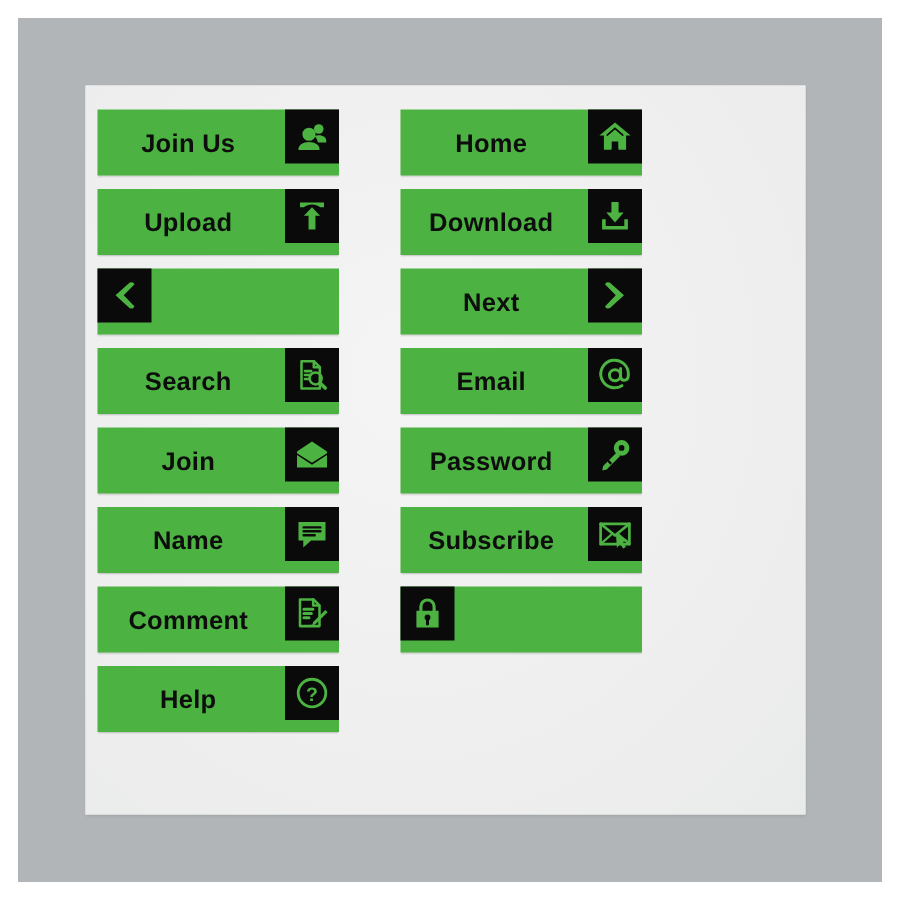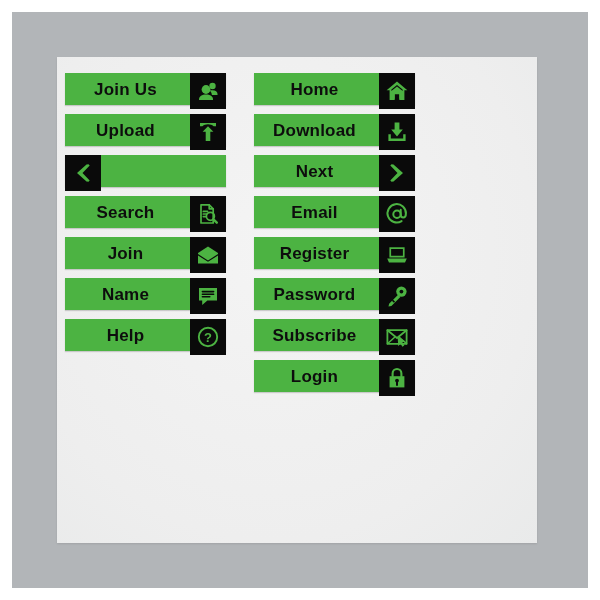--- a/index.html
+++ b/index.html
@@ -45,27 +45,27 @@
     top: 73px;
     width: 350px;
     height: 350px;
   }
   .col {
     position: absolute;
     top: 0;
     width: 161px;
   }
   .col-left  { left: 0px; }
-  .col-right { left: 189px; }
+  .col-right { left: 202px; }
 
   .btn {
     position: relative;
     display: flex;
     align-items: stretch;
-    height: 32px;
+    height: 44px;
     margin-bottom: 9px;
     background: #4cb342;
     box-shadow: 0 1px 1px rgba(0,0,0,0.16);
   }
   .btn:last-child { margin-bottom: 0; text-align: center; }
 
   .btn-label {
     flex: 1 1 auto;
     display: flex;
     align-items: center;
@@ -175,20 +175,32 @@
       <div class="btn">
         <span class="btn-label">Name</span>
         <span class="btn-icon">
           <svg viewBox="0 0 24 24">
             <path class="glyph-fill" d="M3 4h18v12.4h-9.6L6.2 21v-4.6H3V4z"></path>
             <path d="M6.4 7.6h11.2M6.4 10.2h11.2M6.4 12.8h7.4" style="stroke:#0a0a0a;stroke-width:1.6;fill:none;stroke-linecap:round"></path>
           </svg>
         </span>
       </div>
 
+      <div class="btn">
+        <span class="btn-label">Comment</span>
+        <span class="btn-icon">
+          <svg viewBox="0 0 24 24">
+            <path class="glyph-stroke" d="M4 2.6h9l4 4v13.8H4z"></path>
+            <path class="glyph-stroke" d="M12.8 2.6v4h4"></path>
+            <path class="glyph-stroke" style="stroke-width:2" d="M6.6 9.2h6M6.6 12h5M6.6 14.8h3.4"></path>
+            <path class="glyph-fill" d="M20.9 9.6l1.5 1.5-8.1 8.1-2.3.8.8-2.3 8.1-8.1z"></path>
+            <path class="glyph-fill" d="M11.2 19.1l-.7 1.9 1.9-.7-1.2-1.2z"></path>
+          </svg>
+        </span>
+      </div>
 
       <div class="btn">
         <span class="btn-label">Help</span>
         <span class="btn-icon">
           <svg viewBox="0 0 24 24">
             <circle class="glyph-stroke" style="stroke-width:1.9" cx="12" cy="12" r="9.2"></circle>
             <text class="glyph-text" x="12" y="17" font-size="13" text-anchor="middle">?</text>
           </svg>
         </span>
       </div>
@@ -229,29 +241,20 @@
       <div class="btn">
         <span class="btn-label">Email</span>
         <span class="btn-icon">
           <svg viewBox="0 0 24 24">
             <path class="glyph-stroke" style="stroke-width:2" d="M16.6 19.1a9.2 9.2 0 1 1 4.3-7.3c0 2.4-1.1 3.7-2.7 3.7s-2.5-1.3-2.5-3.2V7.7"></path>
             <circle class="glyph-stroke" style="stroke-width:2" cx="12" cy="12.2" r="3.7"></circle>
           </svg>
         </span>
       </div>
 
-      <div class="btn">
-        <span class="btn-label">Register</span>
-        <span class="btn-icon">
-          <svg viewBox="0 0 24 24">
-            <path class="glyph-fill" d="M4.4 4.2h15.2v10.2H4.4V4.2zm1.7 1.7v6.8h11.8V5.9H6.1z"></path>
-            <path class="glyph-fill" d="M2.2 15.4h19.6l-1.8 4.2H4L2.2 15.4z"></path>
-          </svg>
-        </span>
-      </div>
 
       <div class="btn">
         <span class="btn-label">Password</span>
         <span class="btn-icon">
           <svg viewBox="0 0 24 24">
             <circle class="glyph-fill" cx="16.4" cy="7.6" r="5.2"></circle>
             <circle cx="16.4" cy="7.6" r="1.9" style="fill:#0a0a0a"></circle>
             <path class="glyph-fill" d="M13.1 10.7l2.3 2.3-9 9-2.9.6.6-2.9 9-9z"></path>
             <path d="M7.4 16.1l2.1 2.1" style="stroke:#0a0a0a;stroke-width:1.6;fill:none"></path>
           </svg>
@@ -264,21 +267,20 @@
           <svg viewBox="0 0 24 24">
             <path class="glyph-stroke" style="stroke-width:1.8" d="M2.4 5.2h19.2v13.6H2.4z"></path>
             <path class="glyph-stroke" style="stroke-width:1.8" d="M2.4 5.2L12 13l9.6-7.8"></path>
             <path class="glyph-stroke" style="stroke-width:1.5" d="M2.4 18.8l7-6.3M21.6 18.8l-7-6.3"></path>
             <path class="glyph-fill" d="M12.6 11.9l8.2 4.5-3.5.9 2 3.3-1.9 1.1-2-3.3-2.1 2.9-.7-9.4z"></path>
           </svg>
         </span>
       </div>
 
       <div class="btn">
-        <span class="btn-label">Login</span>
         <span class="btn-icon">
           <svg viewBox="0 0 24 24">
             <path class="glyph-stroke" style="stroke-width:2.1" d="M7.6 10.2V7.4a4.4 4.4 0 0 1 8.8 0v2.8"></path>
             <path class="glyph-fill" d="M4.6 10.2h14.8v11.2H4.6z"></path>
             <circle cx="12" cy="14.6" r="1.9" style="fill:#0a0a0a"></circle>
             <path d="M12 15.6v3.4" style="stroke:#0a0a0a;stroke-width:2;stroke-linecap:round"></path>
           </svg>
         </span>
       </div>
 

